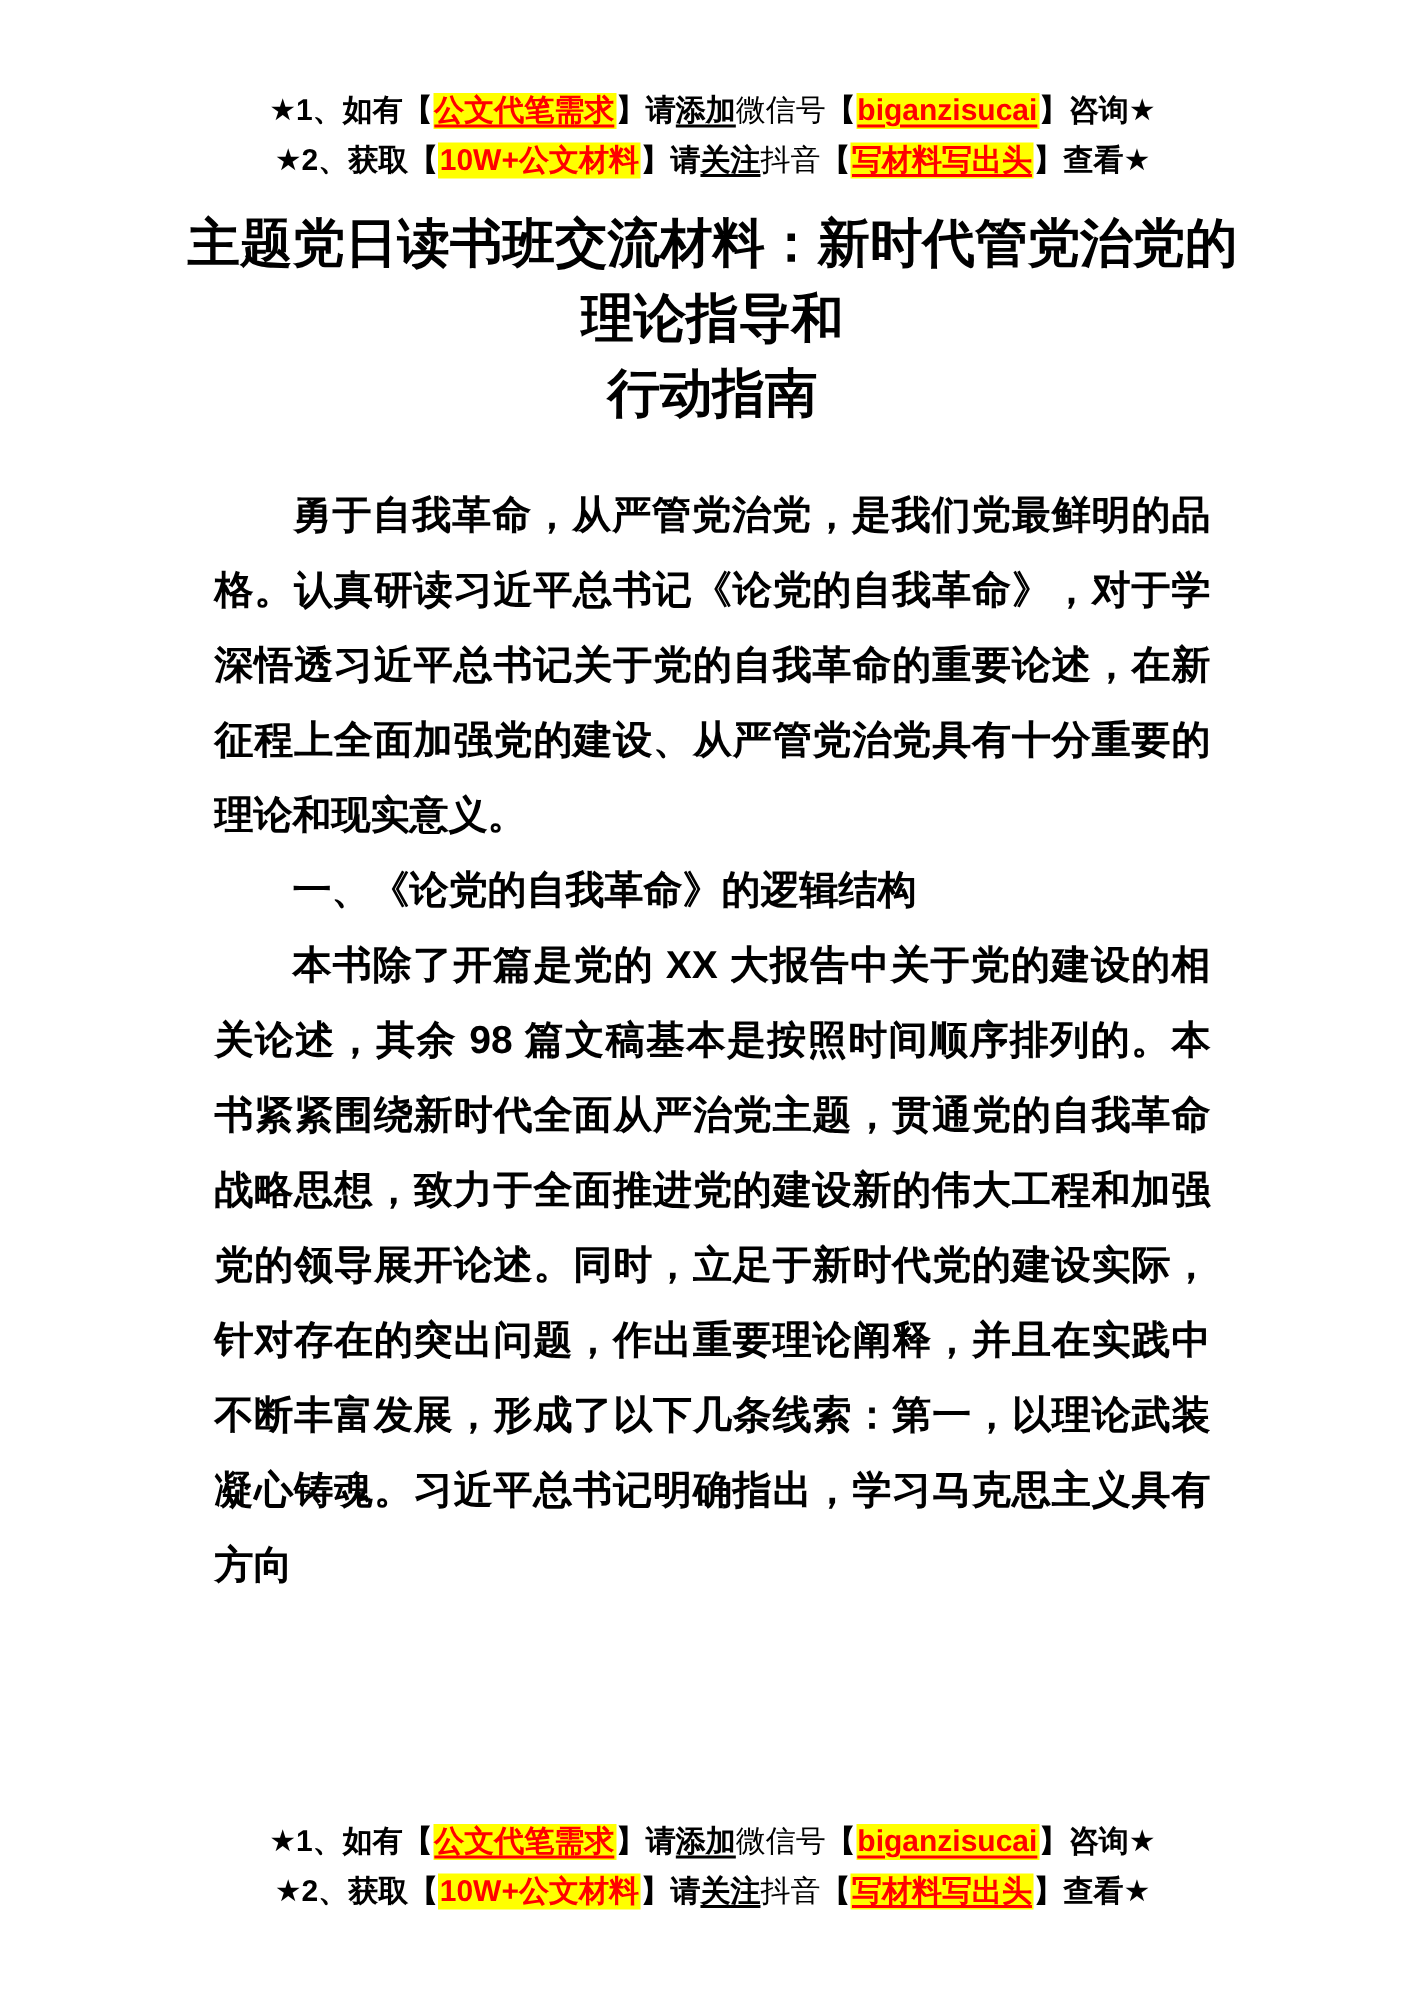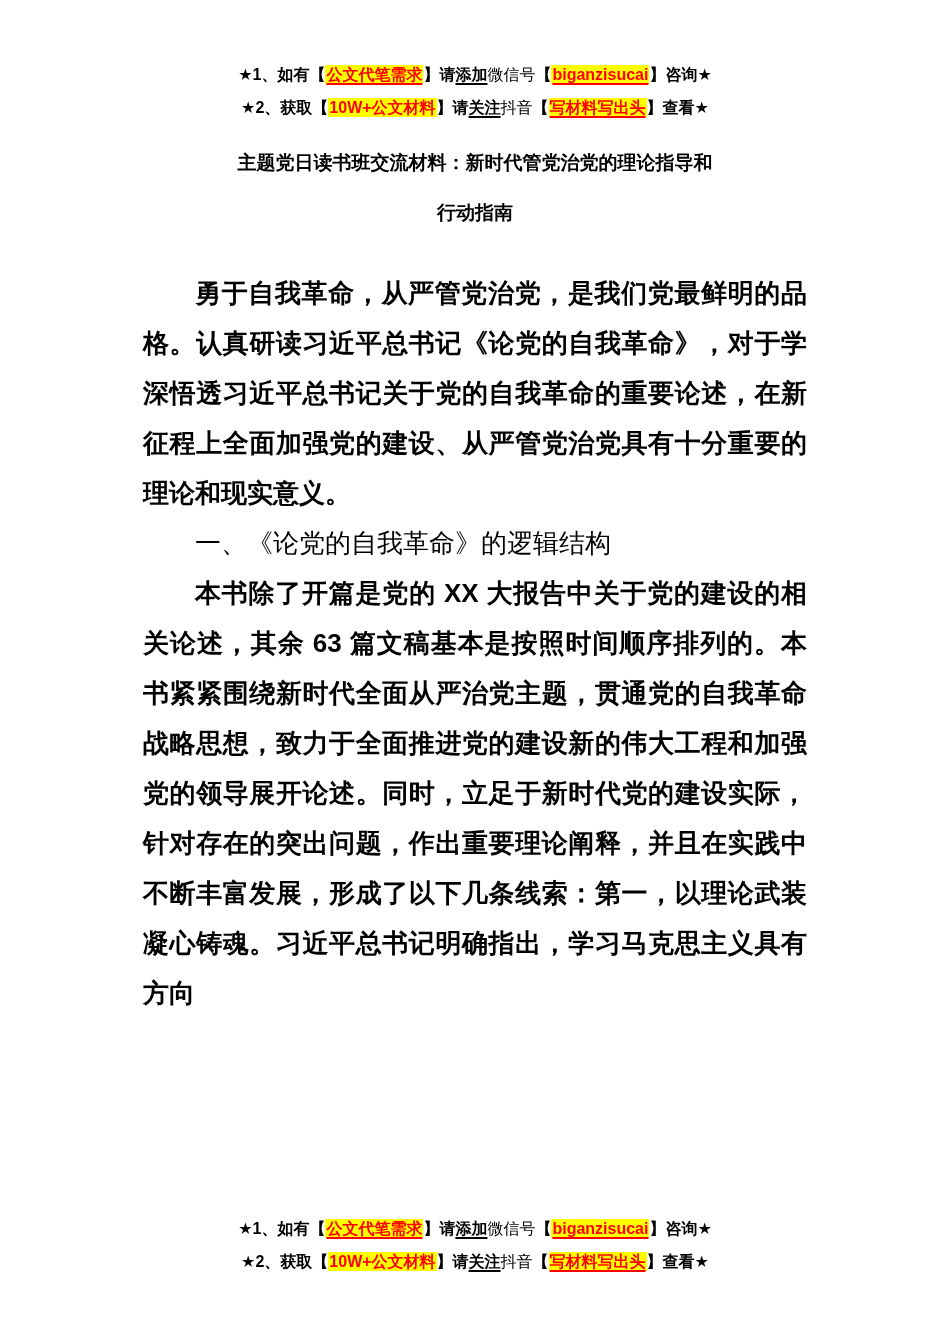--- a/index.html
+++ b/index.html
@@ -9,21 +9,21 @@
     height: 1344px;
     margin: 0 auto;
     background: var(--page_background, #ffffff);
     color: var(--text, #000000);
     font-family: "Liberation Sans", "DejaVu Sans", sans-serif;
     overflow: hidden;
   }
   
   .promo {
     text-align: center;
-    font-size: 16px;
+    font-size: 20px;
     line-height: 33px;
     font-weight: bold;
     color: var(--text, #000000);
     white-space: nowrap;
   }
   .promo-header { padding-top: 58px; }
   .promo-footer { position: absolute; top: 1212px; left: 0; right: 0; }
   .seg { font-weight: bold; }
   .seg-regular { font-weight: 400; }
   .hl {
@@ -41,21 +41,21 @@
     text-decoration: underline;
     text-decoration-color: var(--text, #000000);
     text-decoration-thickness: 2px;
     text-underline-offset: 3px;
   }
   
   .title {
     width: 720px;
     margin: 14px auto 0;
     text-align: center;
-    font-size: 19px;
+    font-size: 35px;
     font-weight: bold;
     line-height: 50px;
     color: var(--text, #000000);
   }
   .title-line { display: block; }
   
   .doc-body {
     width: 664px;
     margin: 30px auto 0;
     font-size: 26px;
@@ -65,21 +65,21 @@
   }
   .doc-body p {
     margin: 0;
     text-indent: 2em;
     font-weight: 700;
   }
   .doc-body .section-heading {
     margin: 0;
     text-indent: 2em;
     font-size: 26px;
-    font-weight: normal;
+    font-weight: bold;
     line-height: 50px;
   }
 </style>
 </head>
 <body>
 
 <div class="page">
 
   <div class="promo promo-header">
     <div class="promo-line">
@@ -91,21 +91,21 @@
   </div>
 
   <h1 class="title">
     <span class="title-line">主题党日读书班交流材料：新时代管党治党的理论指导和</span>
     <span class="title-line">行动指南</span>
   </h1>
 
   <div class="doc-body">
     <p>勇于自我革命，从严管党治党，是我们党最鲜明的品格。认真研读习近平总书记《论党的自我革命》，对于学深悟透习近平总书记关于党的自我革命的重要论述，在新征程上全面加强党的建设、从严管党治党具有十分重要的理论和现实意义。</p>
     <h2 class="section-heading">一、《论党的自我革命》的逻辑结构</h2>
-    <p>本书除了开篇是党的 XX 大报告中关于党的建设的相关论述，其余 63 篇文稿基本是按照时间顺序排列的。本书紧紧围绕新时代全面从严治党主题，贯通党的自我革命战略思想，致力于全面推进党的建设新的伟大工程和加强党的领导展开论述。同时，立足于新时代党的建设实际，针对存在的突出问题，作出重要理论阐释，并且在实践中不断丰富发展，形成了以下几条线索：第一，以理论武装凝心铸魂。习近平总书记明确指出，学习马克思主义具有方向</p>
+    <p>本书除了开篇是党的 XX 大报告中关于党的建设的相关论述，其余 98 篇文稿基本是按照时间顺序排列的。本书紧紧围绕新时代全面从严治党主题，贯通党的自我革命战略思想，致力于全面推进党的建设新的伟大工程和加强党的领导展开论述。同时，立足于新时代党的建设实际，针对存在的突出问题，作出重要理论阐释，并且在实践中不断丰富发展，形成了以下几条线索：第一，以理论武装凝心铸魂。习近平总书记明确指出，学习马克思主义具有方向</p>
   </div>
 
   <div class="promo promo-footer">
     <div class="promo-line">
       <span class="seg">★1、如有【</span><span class="seg hl ru">公文代笔需求</span><span class="seg">】请</span><span class="seg bu">添加</span><span class="seg seg-regular">微信号</span><span class="seg">【</span><span class="seg hl ru">biganzisucai</span><span class="seg">】咨询★</span>
     </div>
     <div class="promo-line">
       <span class="seg">★2、获取【</span><span class="seg hl">10W+公文材料</span><span class="seg">】请</span><span class="seg bu">关注</span><span class="seg seg-regular">抖音</span><span class="seg">【</span><span class="seg hl ru">写材料写出头</span><span class="seg">】查看★</span>
     </div>
   </div>

